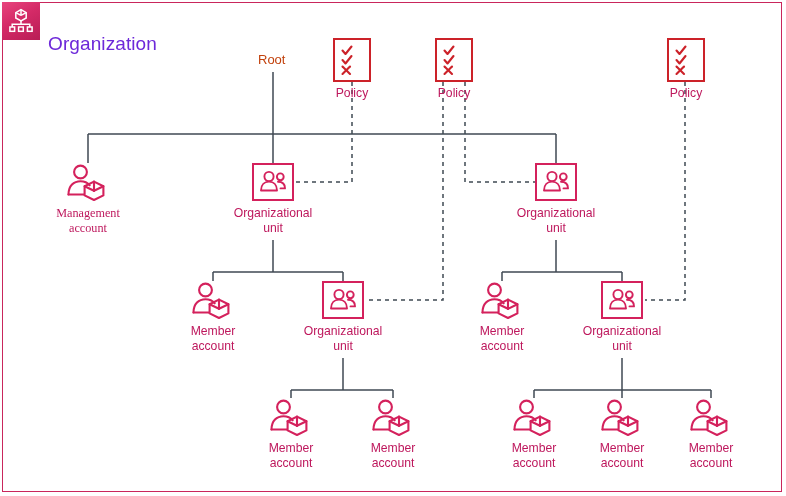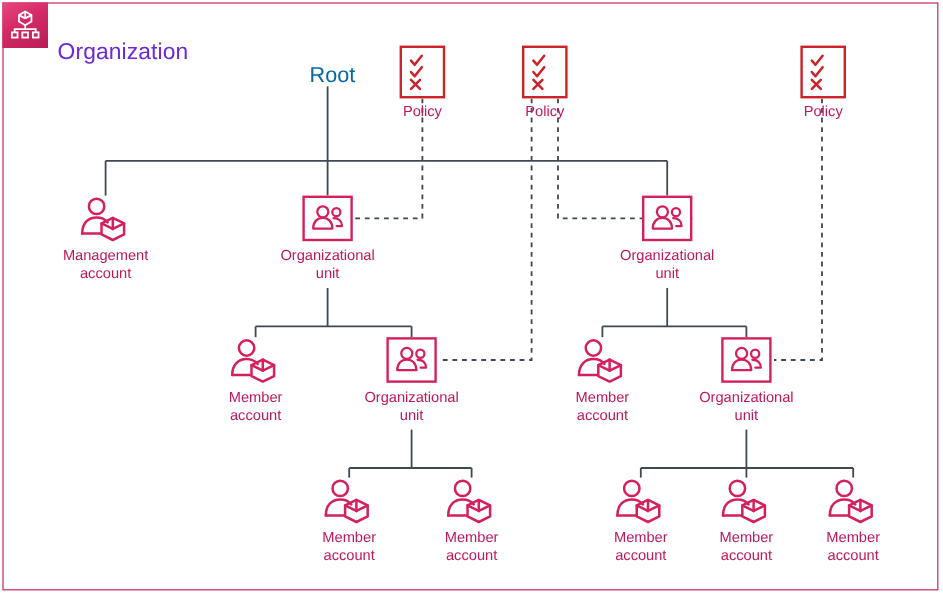--- a/index.html
+++ b/index.html
@@ -89,22 +89,22 @@
     height: 44px;
     border: 2.4px solid #CC2229;
     box-sizing: border-box;
     background: #ffffff;
     display: flex;
     align-items: center;
     justify-content: center;
   }
   .root-label {
     position: absolute;
-    font-size: 18px;
-    color: #0369a1;
+    font-size: 13px;
+    color: #c2410c;
     white-space: nowrap;
   }
 </style>
 </head>
 <body>
 
 <div id="canvas">
   <div id="frame"></div>
 
   <div id="org-badge">
@@ -227,21 +227,21 @@
           <circle cx="16.5" cy="9" r="6.4"></circle>
           <path d="M4.5 31.5 C4.5 22.6 9.8 18.2 16.5 18.2 C20.4 18.2 23.6 19.7 25.7 22.3"></path>
           <path d="M4.5 31.5 L20 31.5"></path>
           <path d="M30 18.6 L39.4 23.2 L39.4 32.4 L30 37 L20.6 32.4 L20.6 23.2 Z"></path>
           <path d="M30 18.6 L30 27.8"></path>
           <path d="M30 27.8 L39.4 23.2"></path>
           <path d="M30 27.8 L20.6 23.2"></path>
         </g>
       </svg>
     </div>
-    <div class="node-label" style="top:43px;">Management
+    <div class="node-label" style="top:43px;font-family:Liberation Serif, serif;">Management
 account</div>
   </div>
 
   <div class="node" style="left:252px; top:163px; width:42px;">
     <div class="node-icon">
       <div class="ou-box">
         <svg width="30" height="24" viewBox="0 0 30 24">
           <g fill="none" stroke="#D4215C" stroke-width="1.9" stroke-linecap="round" stroke-linejoin="round">
             <circle cx="11" cy="6.5" r="4.6"></circle>
             <path d="M3 20.5 C3 14.6 6.6 11.6 11 11.6 C15.4 11.6 19 14.6 19 20.5 Z"></path>

